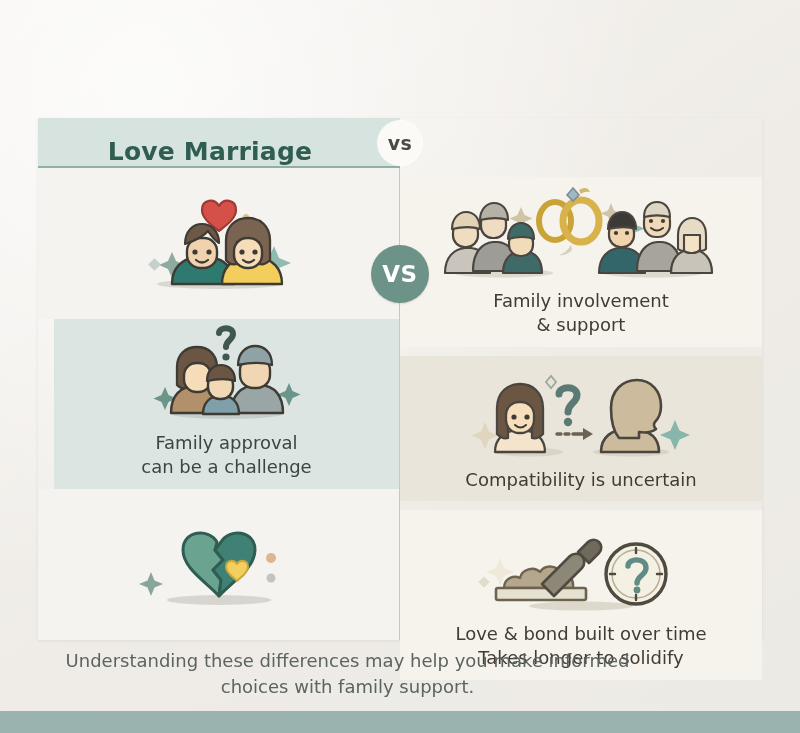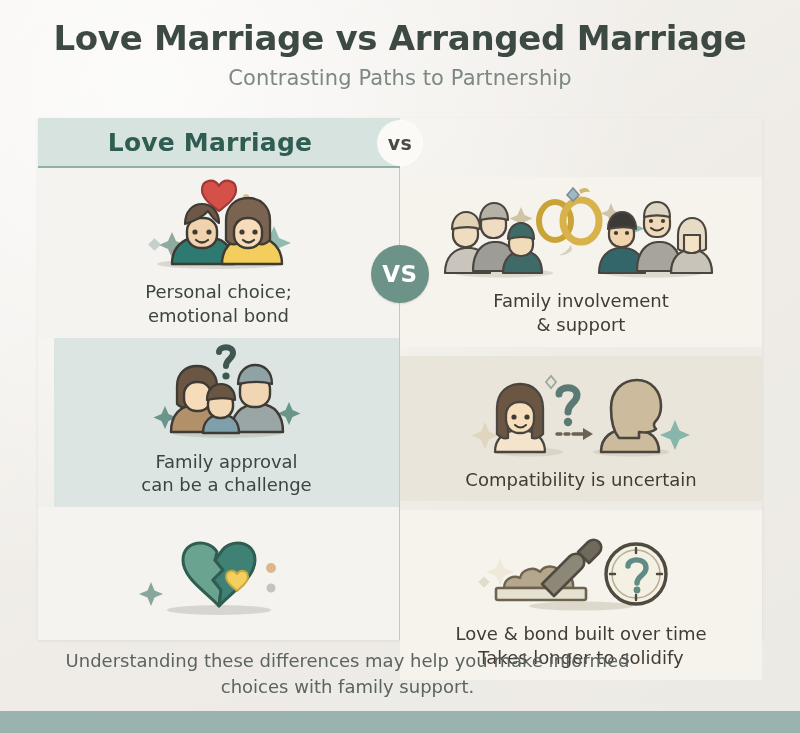--- a/index.html
+++ b/index.html
@@ -46,21 +46,21 @@
     top: 118px;
     width: 724px;
     height: 522px;
     box-shadow: 0 1px 3px rgba(60,70,66,0.10);
   }
 
   .panel-head { position: relative; display: flex; height: 50px; }
   .head-cell {
     flex: 0 0 50%;
     display: flex;
-    align-items: center;
+    align-items: flex-end;
     font-size: 25px;
     font-weight: bold;
     letter-spacing: 0.2px;
   }
   .head-left {
     background: #d6e3df;
     color: #2f5d52;
     justify-content: center;
     padding-right: 18px;
     border-bottom: 2px solid #8fb0a7;
@@ -146,24 +146,20 @@
     background: #9bb3ae;
   }
 
   svg { display: block; overflow: visible; }
 </style>
 </head>
 <body>
 
 <div id="page-root">
 
-  <div class="title-block">
-    <div class="main-title">Love Marriage vs Arranged Marriage</div>
-    <div class="subtitle">Contrasting Paths to Partnership</div>
-  </div>
 
   <div class="panel">
 
     <div class="panel-head">
       <div class="head-cell head-left">
         <span>Love Marriage</span>
       </div>
       <div class="vs-badge-head">vs</div>
     </div>
 
@@ -191,22 +187,20 @@
               <path d="M82 66 q6 5 12 0" fill="none" stroke="#3e3a34" stroke-width="2.2" stroke-linecap="round"></path>
 
               <path d="M108 90 c0 -16 10 -25 22 -26 l16 0 c12 1 22 10 22 26 z" fill="#f3ce5c" stroke="#3e3a34" stroke-width="2.4" stroke-linejoin="round"></path>
               <path d="M112 46 c0 -14 10 -22 22 -22 c12 0 22 8 22 22 l0 20 c-4 4 -8 5 -11 4 l0 -22 -22 0 0 22 c-4 1 -8 0 -11 -4z" fill="#7a6350" stroke="#3e3a34" stroke-width="2.3" stroke-linejoin="round"></path>
               <rect x="120" y="44" width="28" height="30" rx="13" fill="#f6dcb9" stroke="#3e3a34" stroke-width="2.4"></rect>
               <circle cx="128" cy="58" r="2.6" fill="#3e3a34"></circle>
               <circle cx="141" cy="58" r="2.6" fill="#3e3a34"></circle>
               <path d="M129 66 q5.5 5 11 0" fill="none" stroke="#3e3a34" stroke-width="2.2" stroke-linecap="round"></path>
             </svg>
           </div>
-          <div class="cell-label">Personal choice;
-emotional bond</div>
         </div>
 
         <div class="cell band">
           <div class="art">
             <svg width="200" height="96" viewBox="0 0 200 96">
               <ellipse cx="100" cy="89" rx="55" ry="5" fill="#c5cfca"></ellipse>
               <path d="M38 62 l3.5 8 8 3.5 -8 3.5 -3.5 8 -3.5 -8 -8 -3.5 8 -3.5z" fill="#4f7f74" opacity="0.8"></path>
               <path d="M162 58 l3.5 8 8 3.5 -8 3.5 -3.5 8 -3.5 -8 -8 -3.5 8 -3.5z" fill="#4f7f74" opacity="0.8"></path>
 
               <path d="M92 8 c0 -6 14 -7 14 1 c0 6 -7 6 -7 13" fill="none" stroke="#3f5750" stroke-width="6" stroke-linecap="round"></path>

